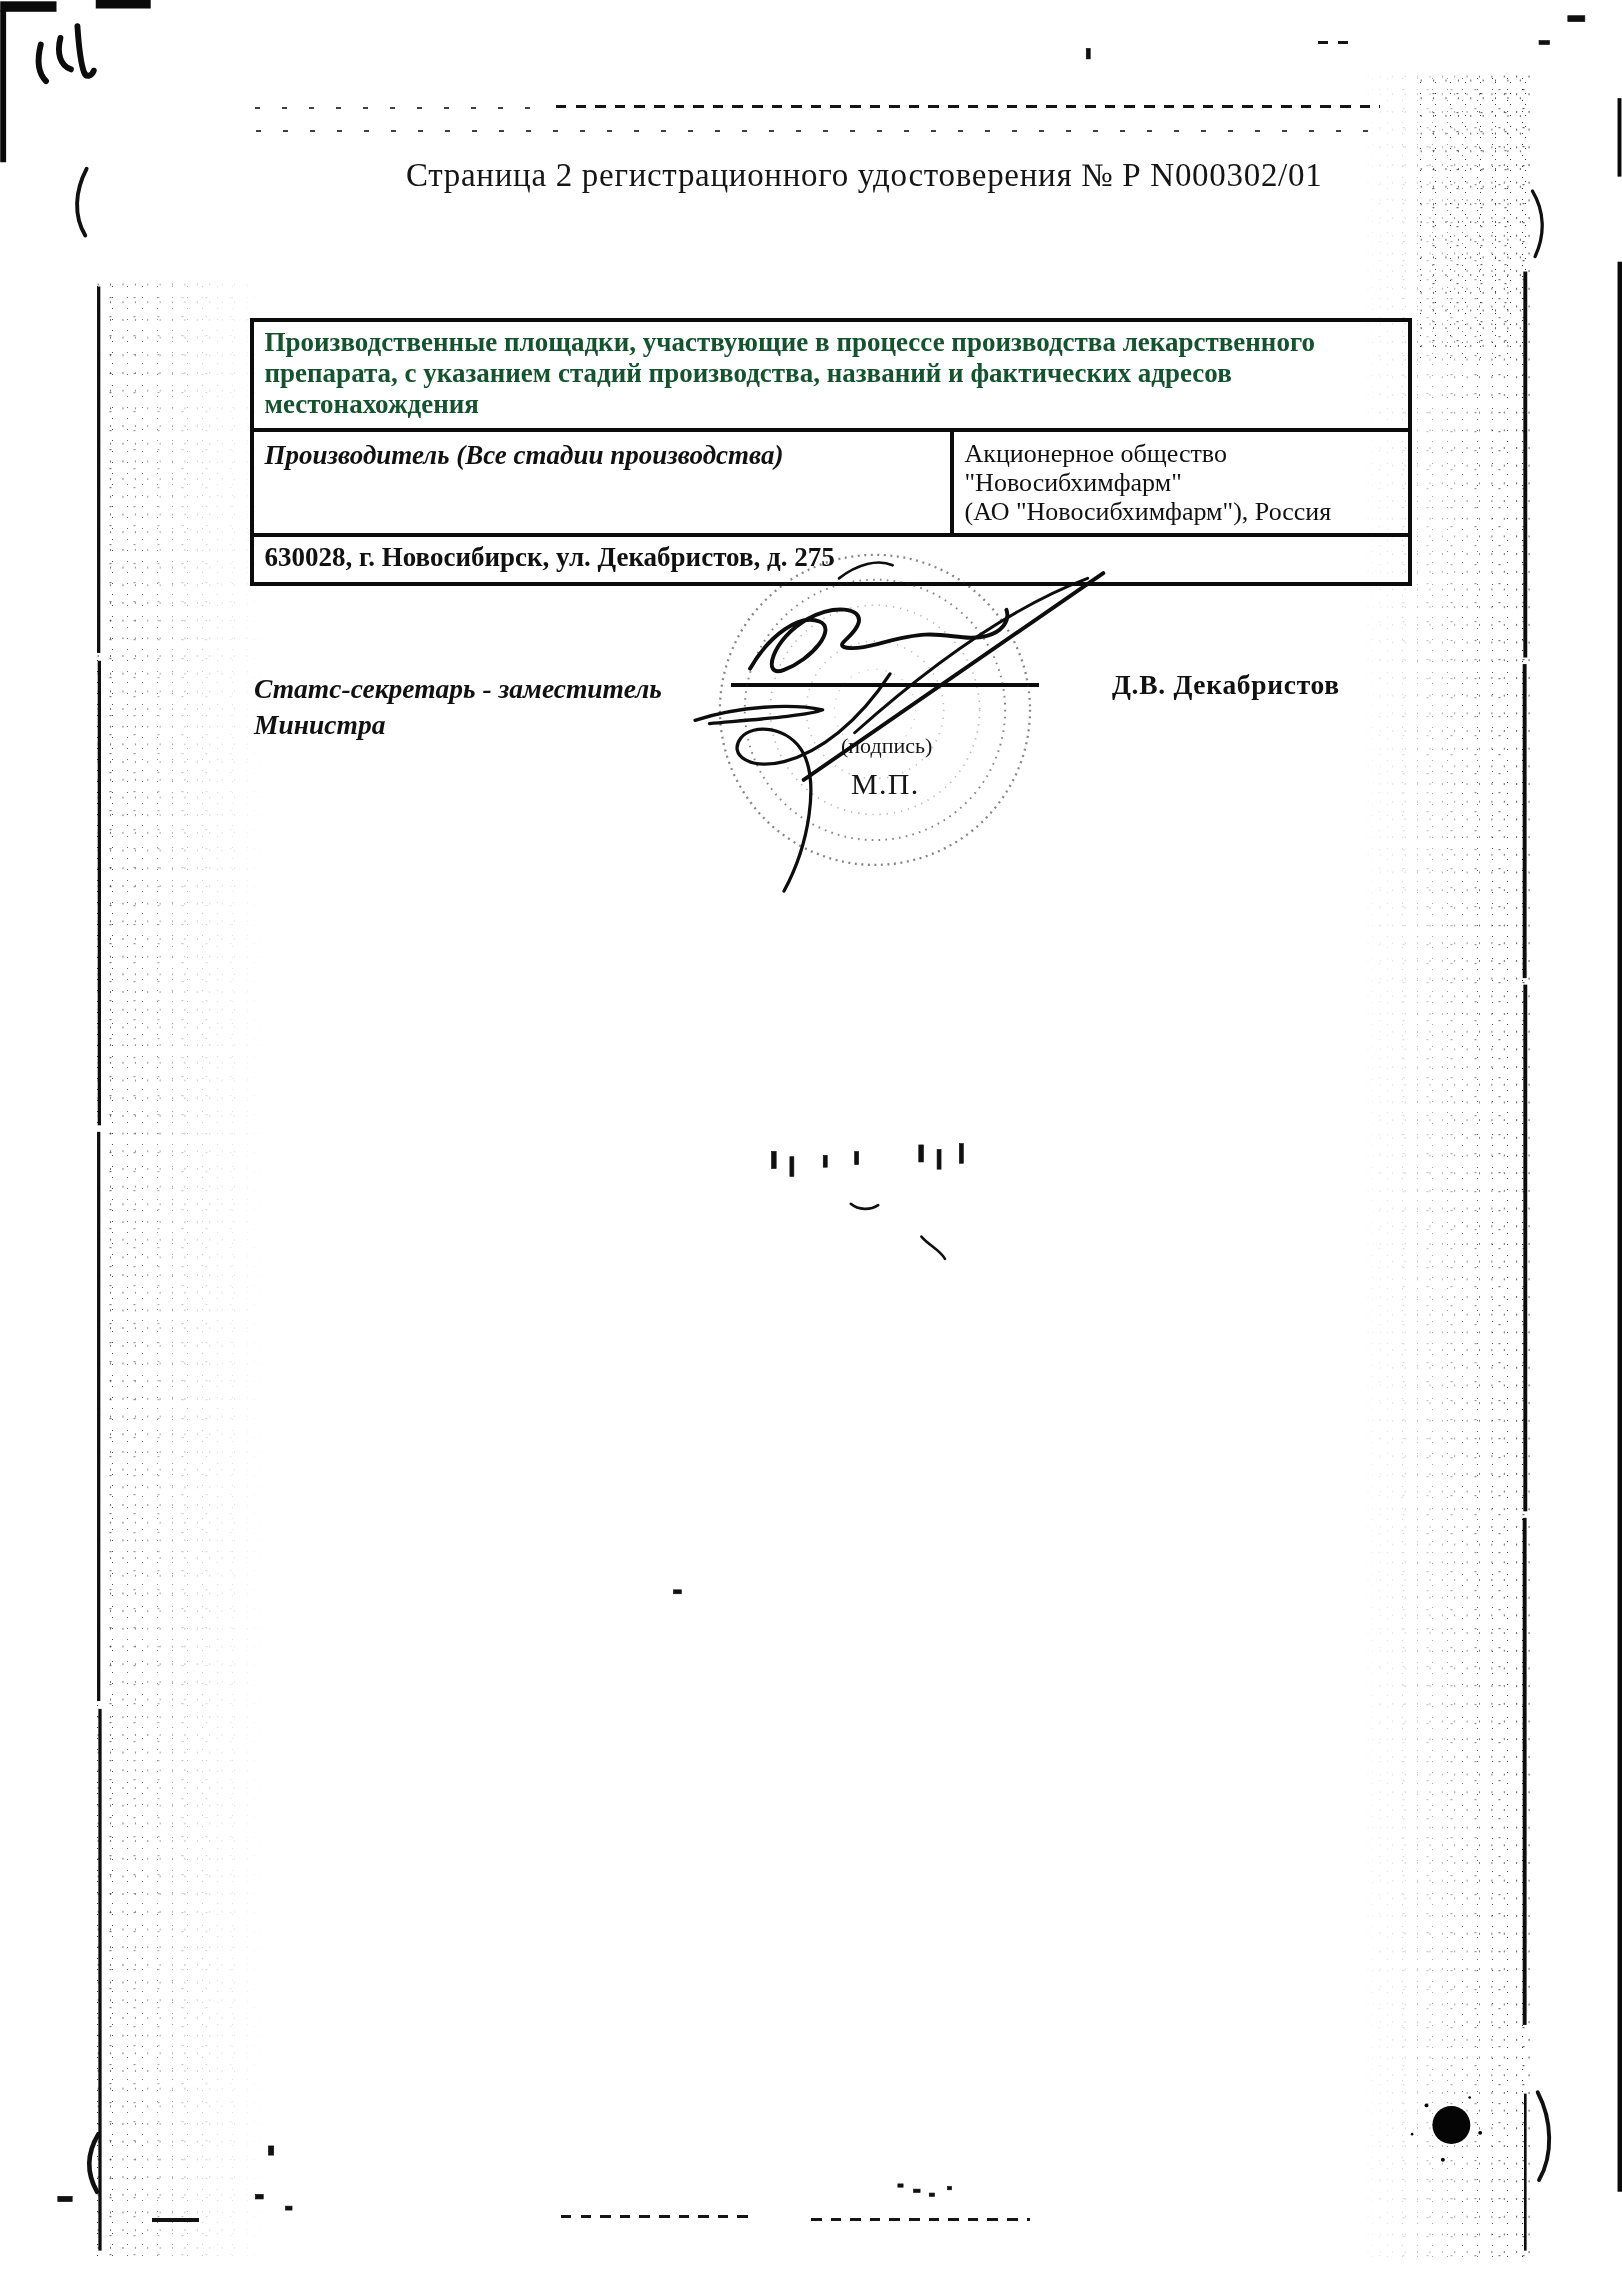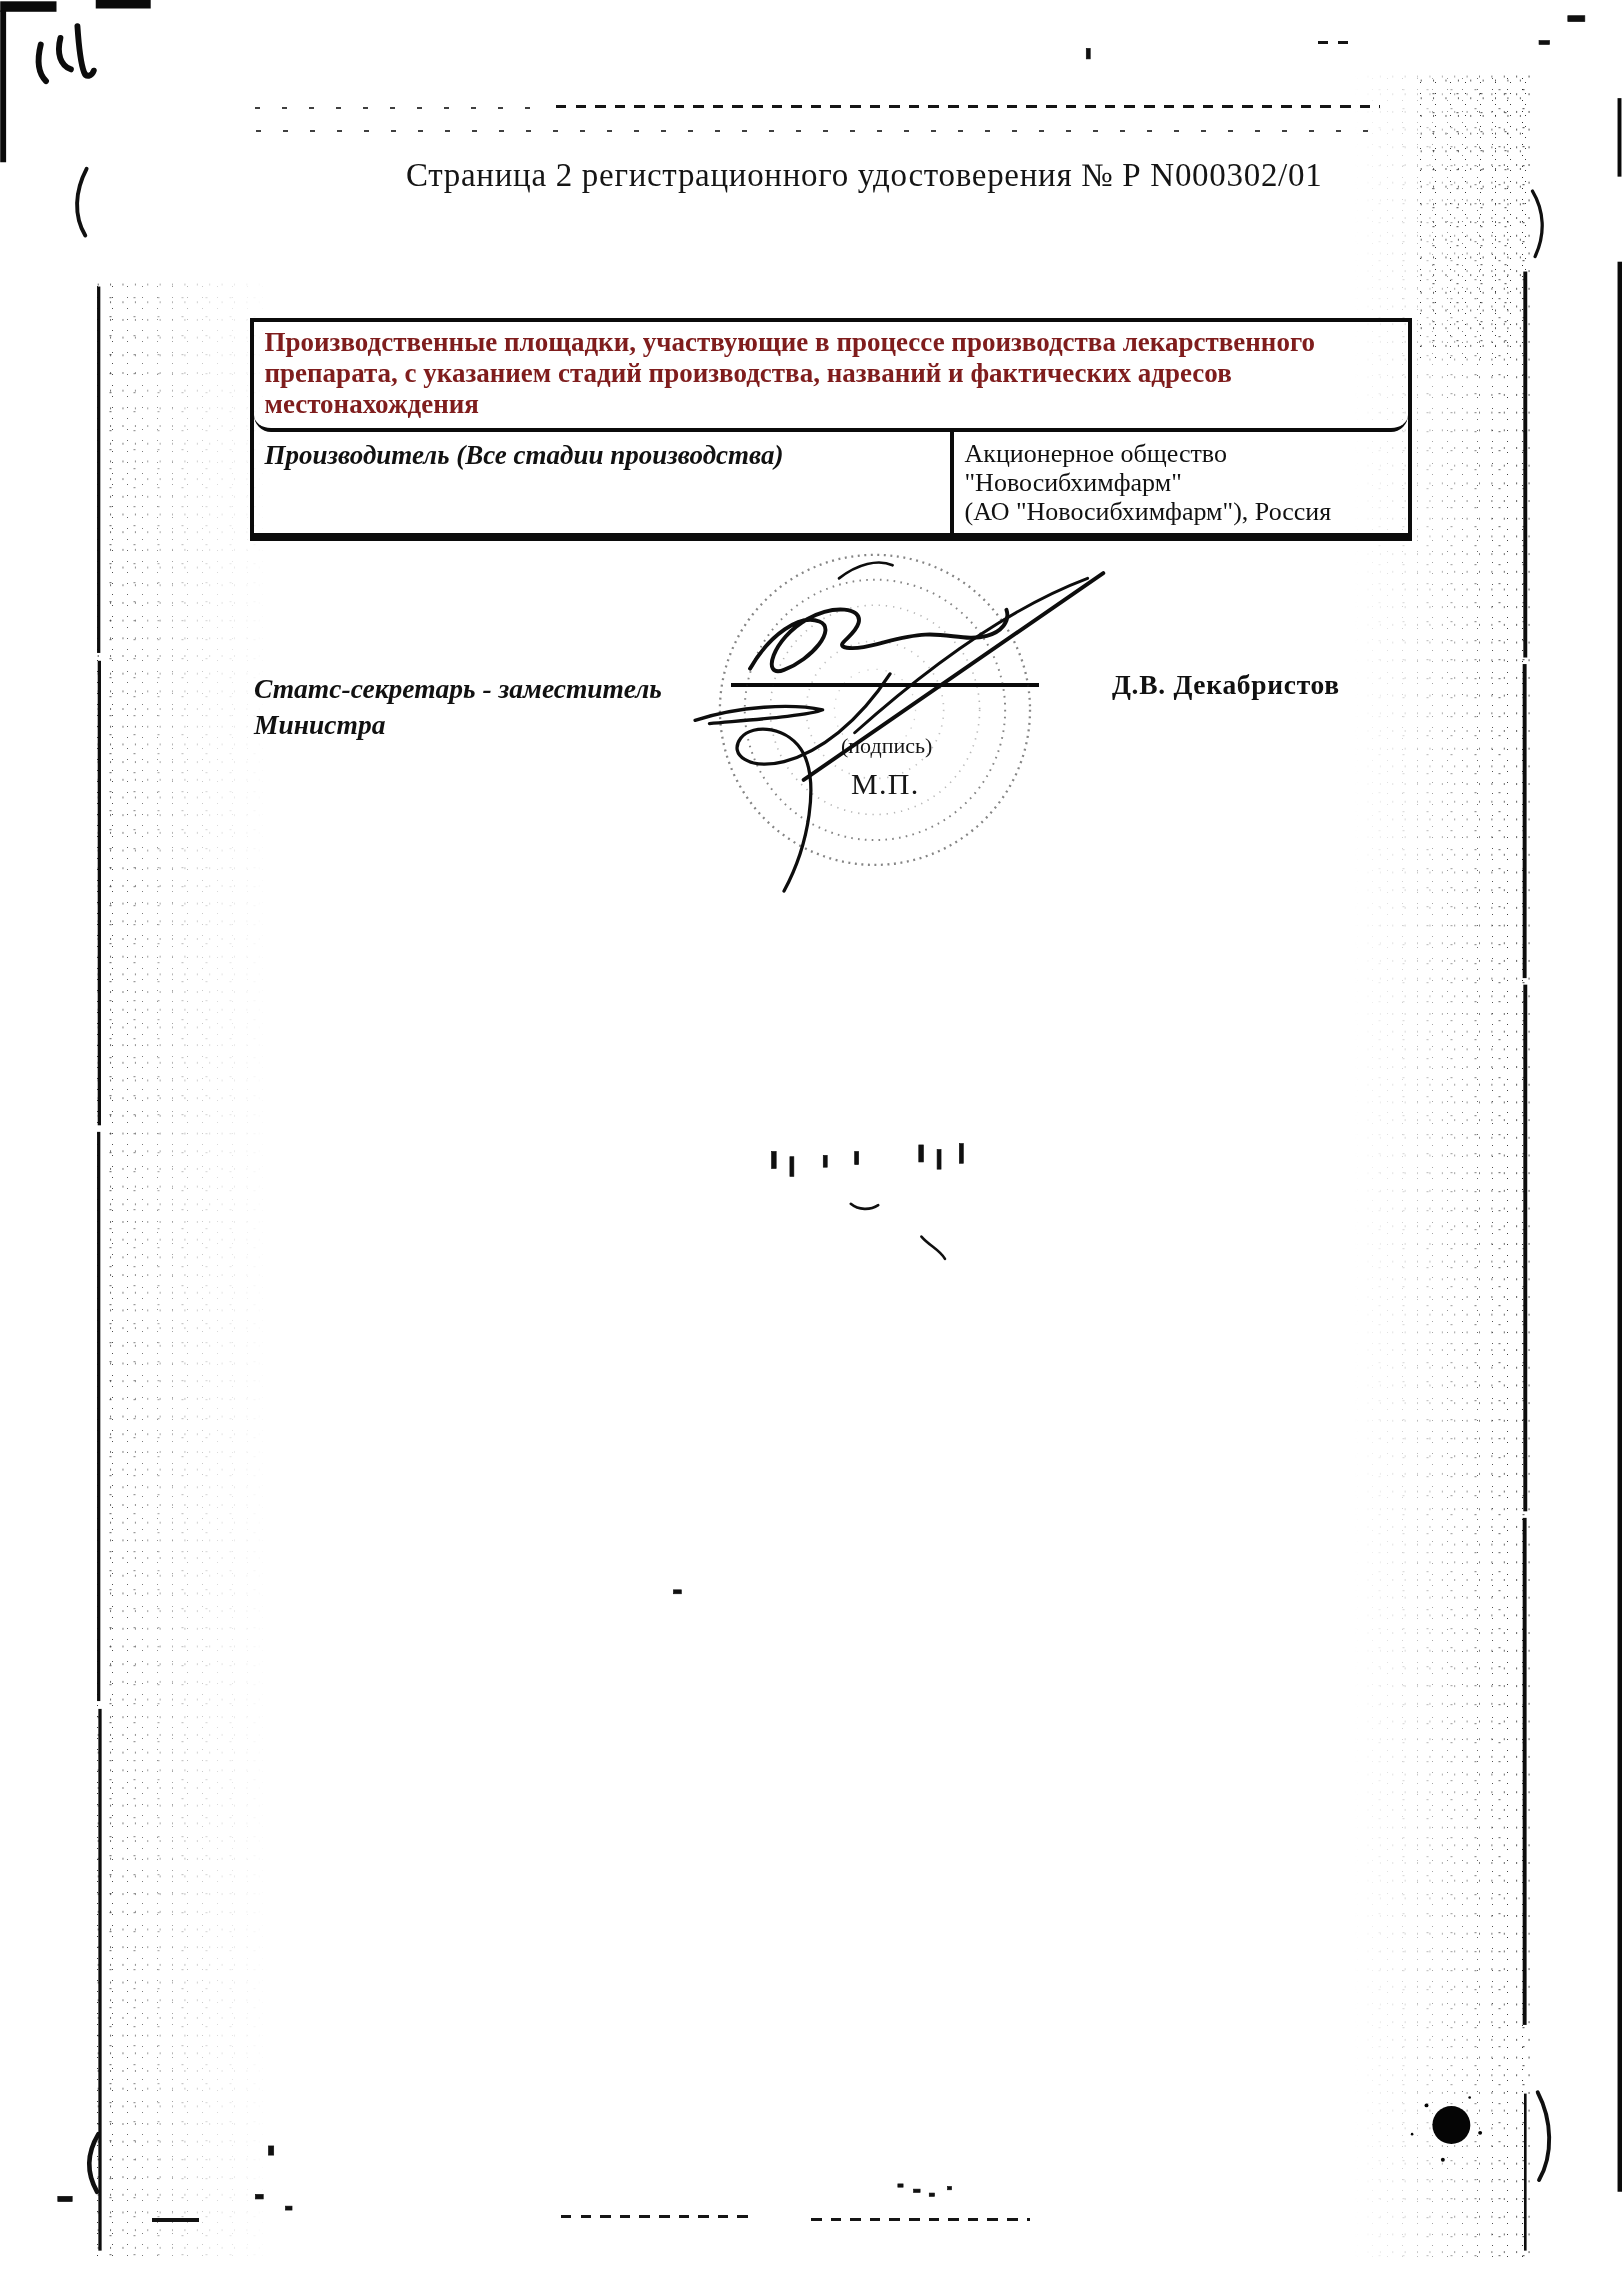--- a/index.html
+++ b/index.html
@@ -7,21 +7,21 @@
         font-family:"Liberation Serif",serif;color:#111;overflow:hidden;margin:0 auto;}
   .abs{position:absolute;}
 
   
   .hdr{left:406px;top:157px;width:890px;text-align:center;font-size:33px;
        letter-spacing:0.7px;white-space:nowrap;color:#151515;}
 
   
   .tbl{left:250px;top:318px;width:1162px;border:4.6px solid #0b0b0b;box-sizing:border-box;background:transparent;}
   .tbl-header{padding:5.2px 10.5px 7.9px;font-weight:700;font-size:27px;line-height:31px;
-              border-bottom:4.6px solid #0b0b0b;color:#7f1d1d;border-radius:17px;}
+              border-bottom:4.6px solid #0b0b0b;color:#14532d;}
   .row-mid{display:flex;border-bottom:4.6px solid #0b0b0b;}
   .cell-left{width:700px;border-right:4.6px solid #0b0b0b;padding:7.9px 10.5px;box-sizing:border-box;
              font-style:italic;font-weight:700;font-size:27px;line-height:30px;}
   .cell-right{flex:1;padding:6.5px 10.5px;font-size:26px;line-height:29.4px;}
   .cell-right span{display:block;}
   .row3{padding:5.2px 10.5px 9.2px;font-weight:700;font-size:27px;line-height:30px;}
 
   
   .sig-title{left:254px;top:671px;font-size:27.5px;font-weight:700;line-height:36px;font-style:italic;}
   .sig-name{left:1112px;top:669px;font-size:27.5px;font-weight:700;letter-spacing:0.7px;}
@@ -76,20 +76,21 @@
   <div class="abs tbl">
     <div class="tbl-header">Производственные площадки, участвующие в процессе производства лекарственного препарата, с указанием стадий производства, названий и фактических адресов местонахождения</div>
     <div class="row-mid">
       <div class="cell-left">Производитель (Все стадии производства)</div>
       <div class="cell-right">
         <span>Акционерное общество</span>
         <span>"Новосибхимфарм"</span>
         <span>(АО "Новосибхимфарм"), Россия</span>
       </div>
     </div>
+    <div class="row3">630028, г. Новосибирск, ул. Декабристов, д. 275</div>
   </div>
 
   <div class="abs sig-title">
     <div>Статс-секретарь - заместитель</div>
     <div>Министра</div>
   </div>
   <div class="abs sig-name">Д.В. Декабристов</div>
   <div class="abs sig-line"></div>
   <div class="abs sig-caption">(подпись)</div>
   <div class="abs seal-caption">М.П.</div>

